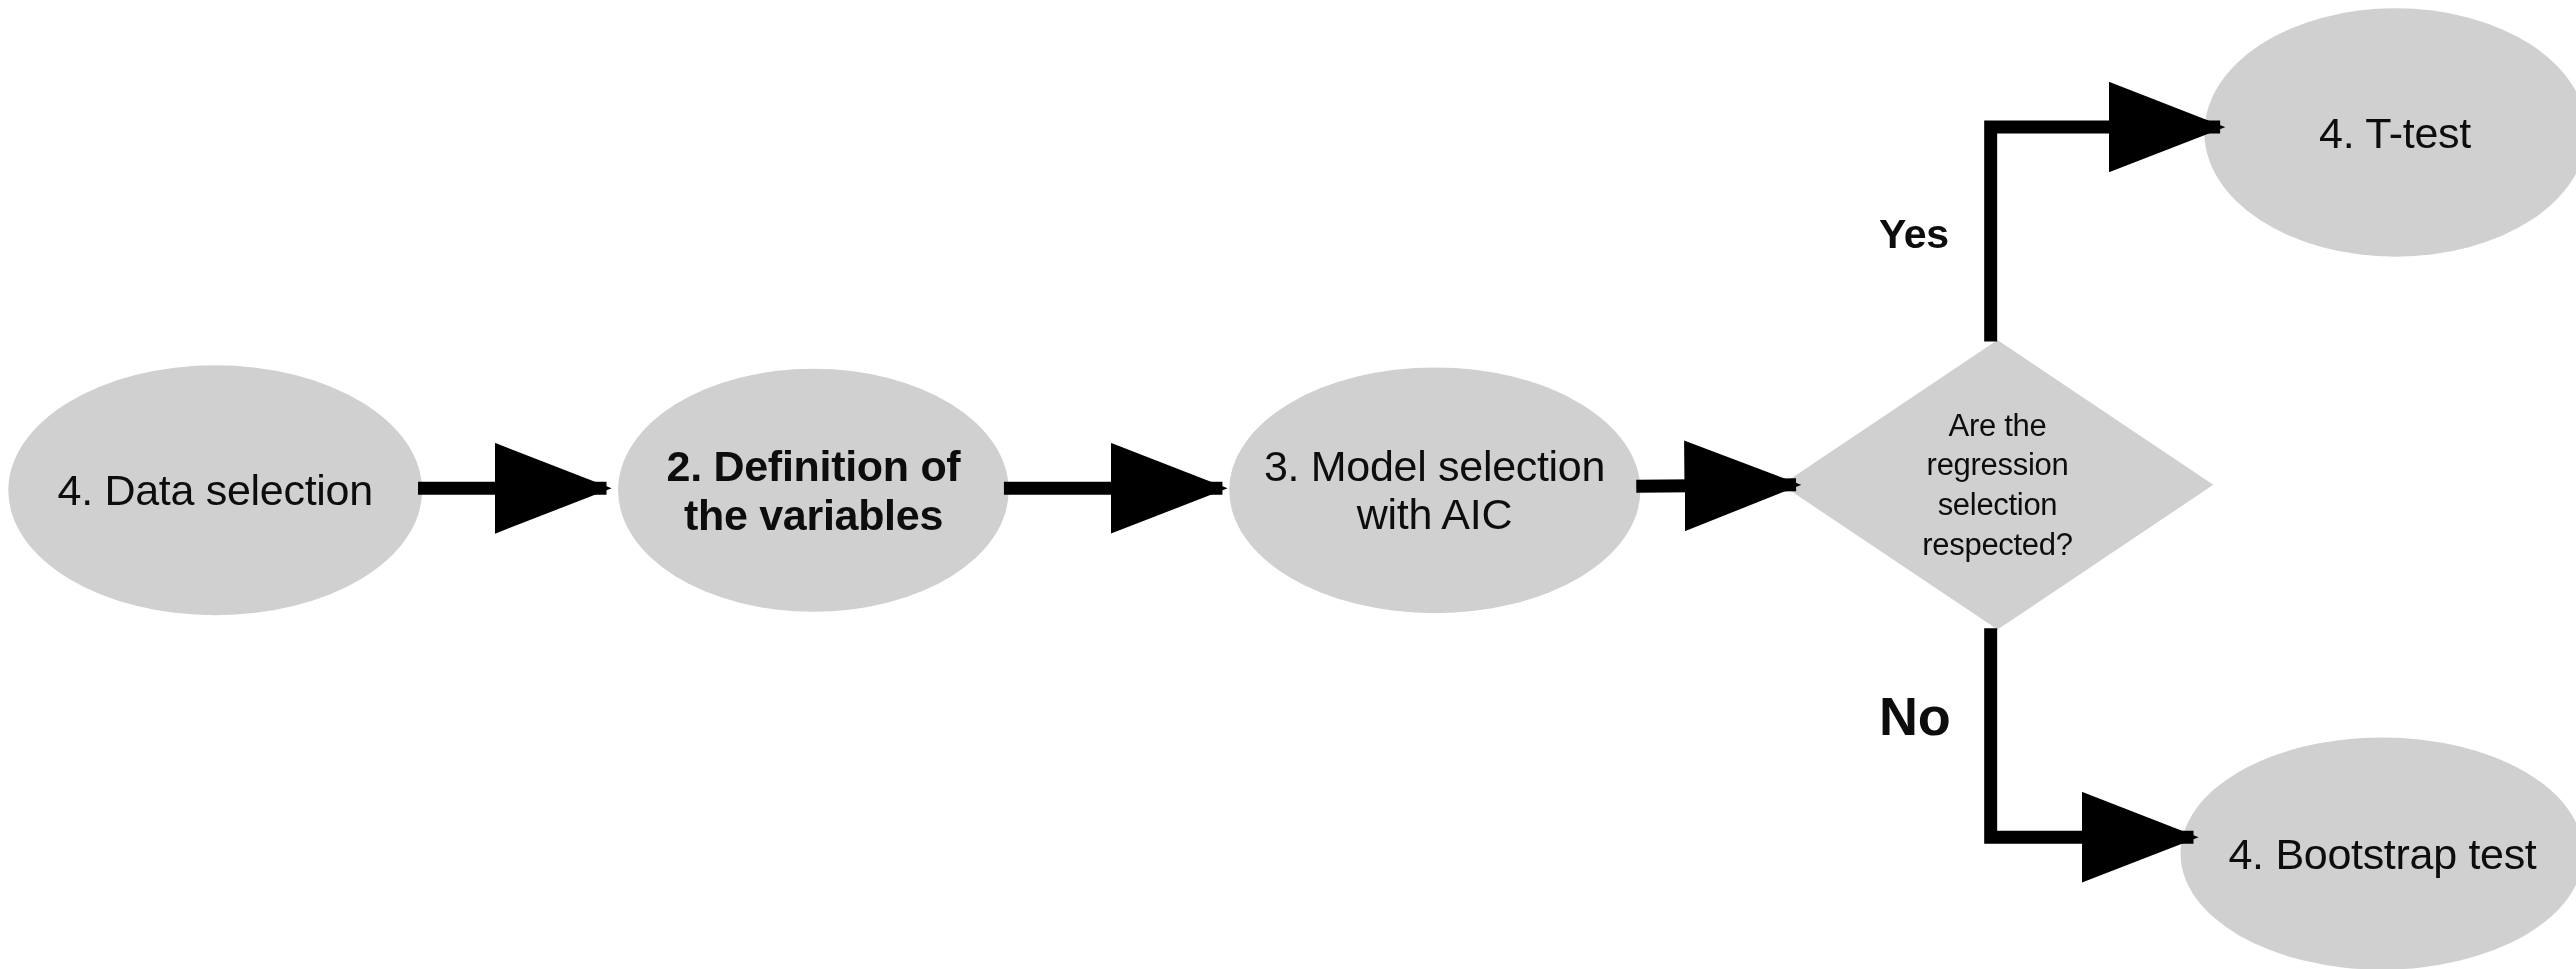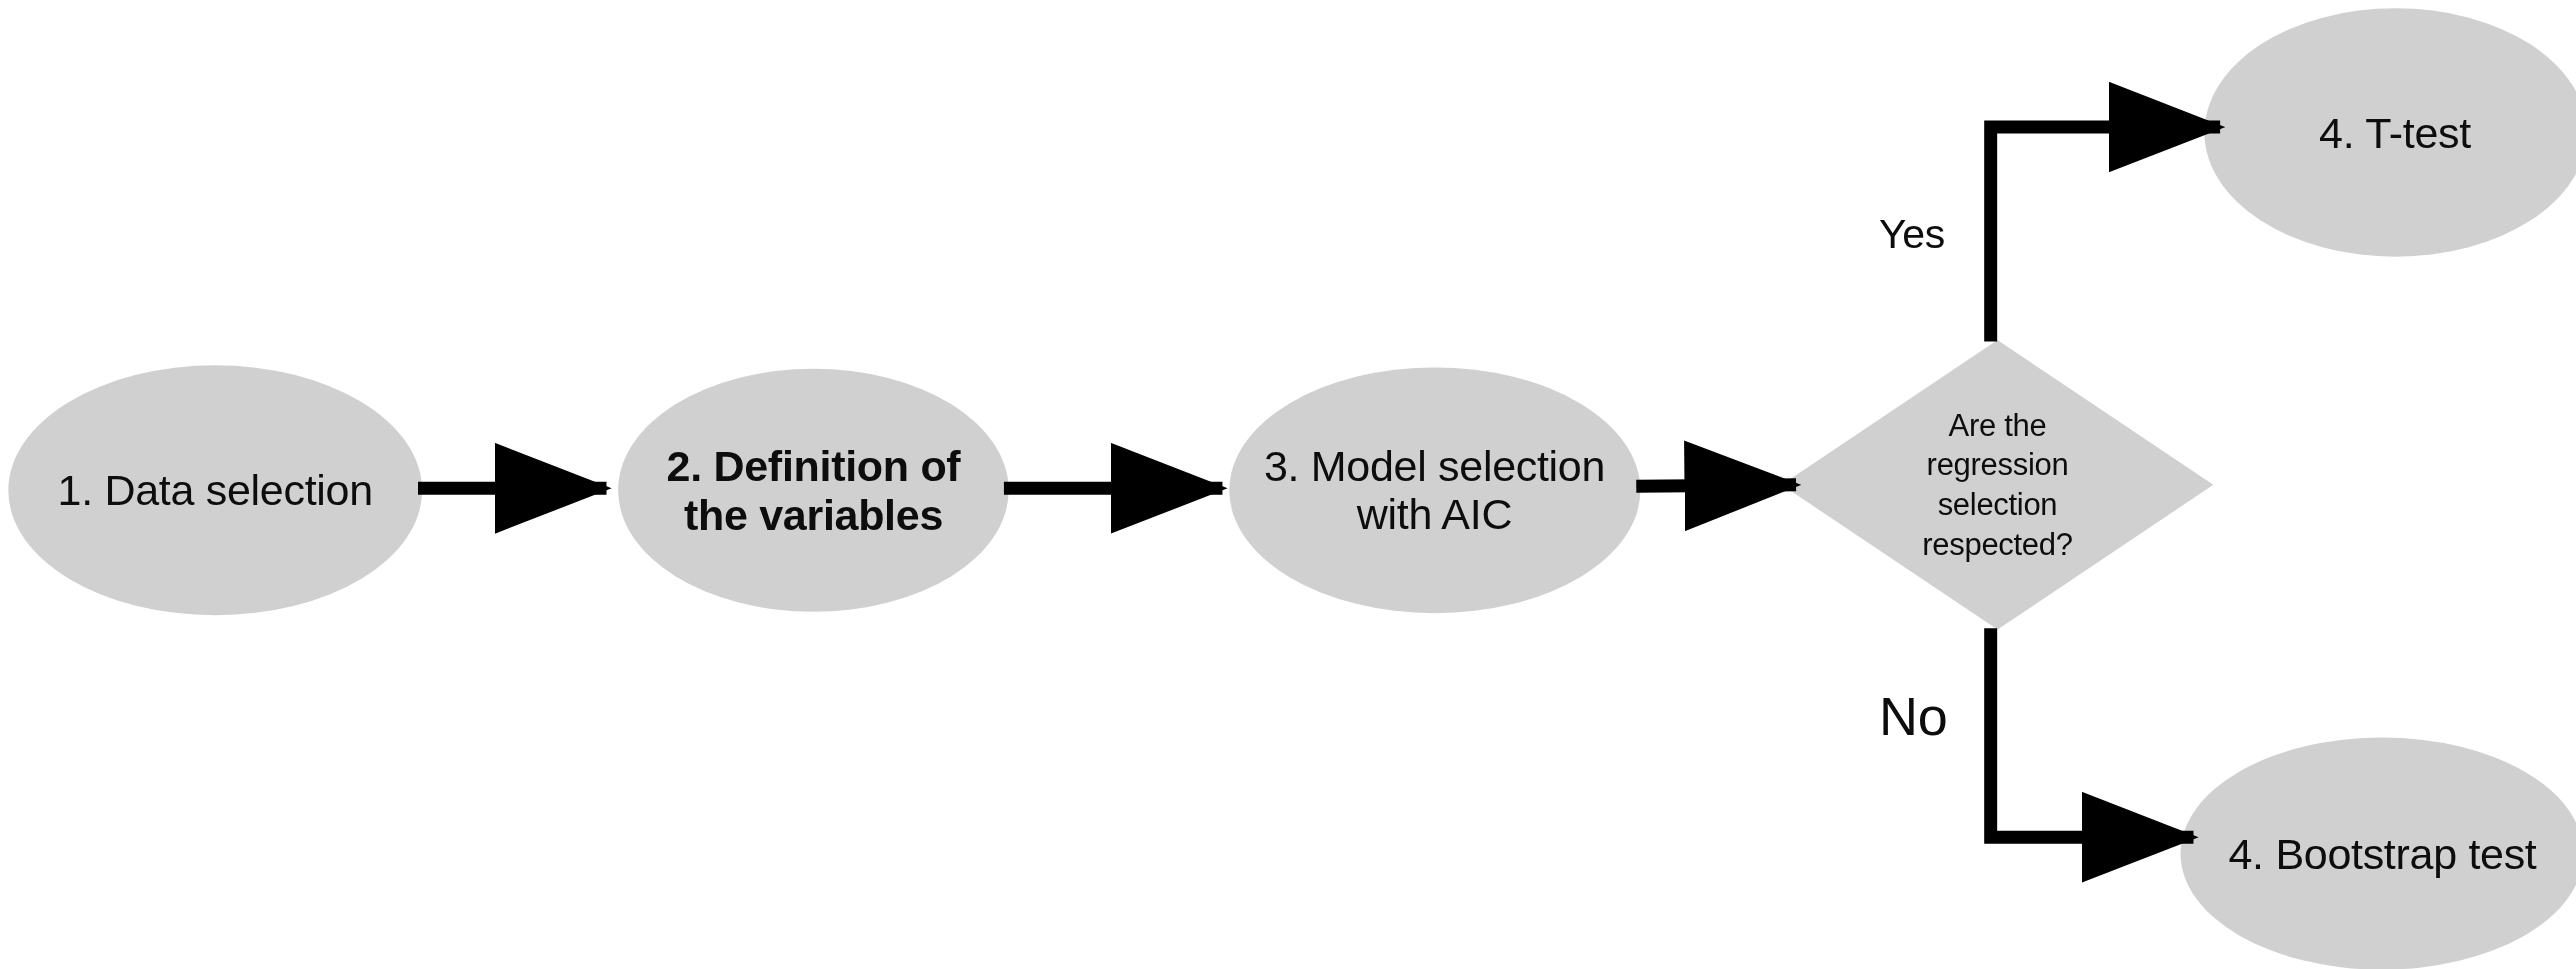--- a/index.html
+++ b/index.html
@@ -32,21 +32,21 @@
     color: #0d0d0d;
     font-weight: 400;
     line-height: 1.12;
     white-space: pre-line;
     pointer-events: none;
     letter-spacing: -0.3px;
   }
   .edge-label {
     position: absolute;
     color: #0d0d0d;
-    font-weight: 400;
+    font-weight: 700;
     white-space: nowrap;
     letter-spacing: -0.3px;
   }
   .n-ellipse1 { left: 8.2px;   top: 365px;  width: 414px; height: 250px; font-size: 43px; }
   .n-ellipse2 { left: 618px;  top: 369px;  width: 391px; height: 243px; font-size: 43px; font-weight: bold; }
   .n-ellipse3 { left: 1229px; top: 367px;  width: 411px; height: 246px; font-size: 43px; }
   .n-diamond  { left: 1844px; top: 340px;  width: 307px; height: 290px; font-size: 31px; line-height: 1.28; }
   .n-ellipse4 { left: 2204px; top: 8.2px;   width: 382px; height: 249px; font-size: 43px; }
   .n-ellipse5 { left: 2181px; top: 738px; width: 403px; height: 233px; font-size: 43px; }
 
@@ -81,21 +81,21 @@
 
     <line x1="1470" y1="715" x2="1790" y2="715" stroke="#000000" stroke-width="19" marker-end="url(#arrowhead)"></line>
 
     <line x1="2396" y1="712" x2="2630" y2="710" stroke="#000000" stroke-width="19" marker-end="url(#arrowhead)"></line>
 
     <path d="M2915,500 L2915,186 L3251,186" fill="none" stroke="#000000" stroke-width="19" stroke-linejoin="miter" marker-end="url(#arrowhead)"></path>
 
     <path d="M2915,920 L2915,1226 L3212,1226" fill="none" stroke="#000000" stroke-width="19" stroke-linejoin="miter" marker-end="url(#arrowhead)"></path>
   </svg>
 
-  <div class="node-label n-ellipse1">1. Data selection</div>
+  <div class="node-label n-ellipse1">4. Data selection</div>
 
   <div class="node-label n-ellipse2">2. Definition of
 the variables</div>
 
   <div class="node-label n-ellipse3">3. Model selection
 with AIC</div>
 
   <div class="node-label n-diamond">Are the
 regression
 selection

